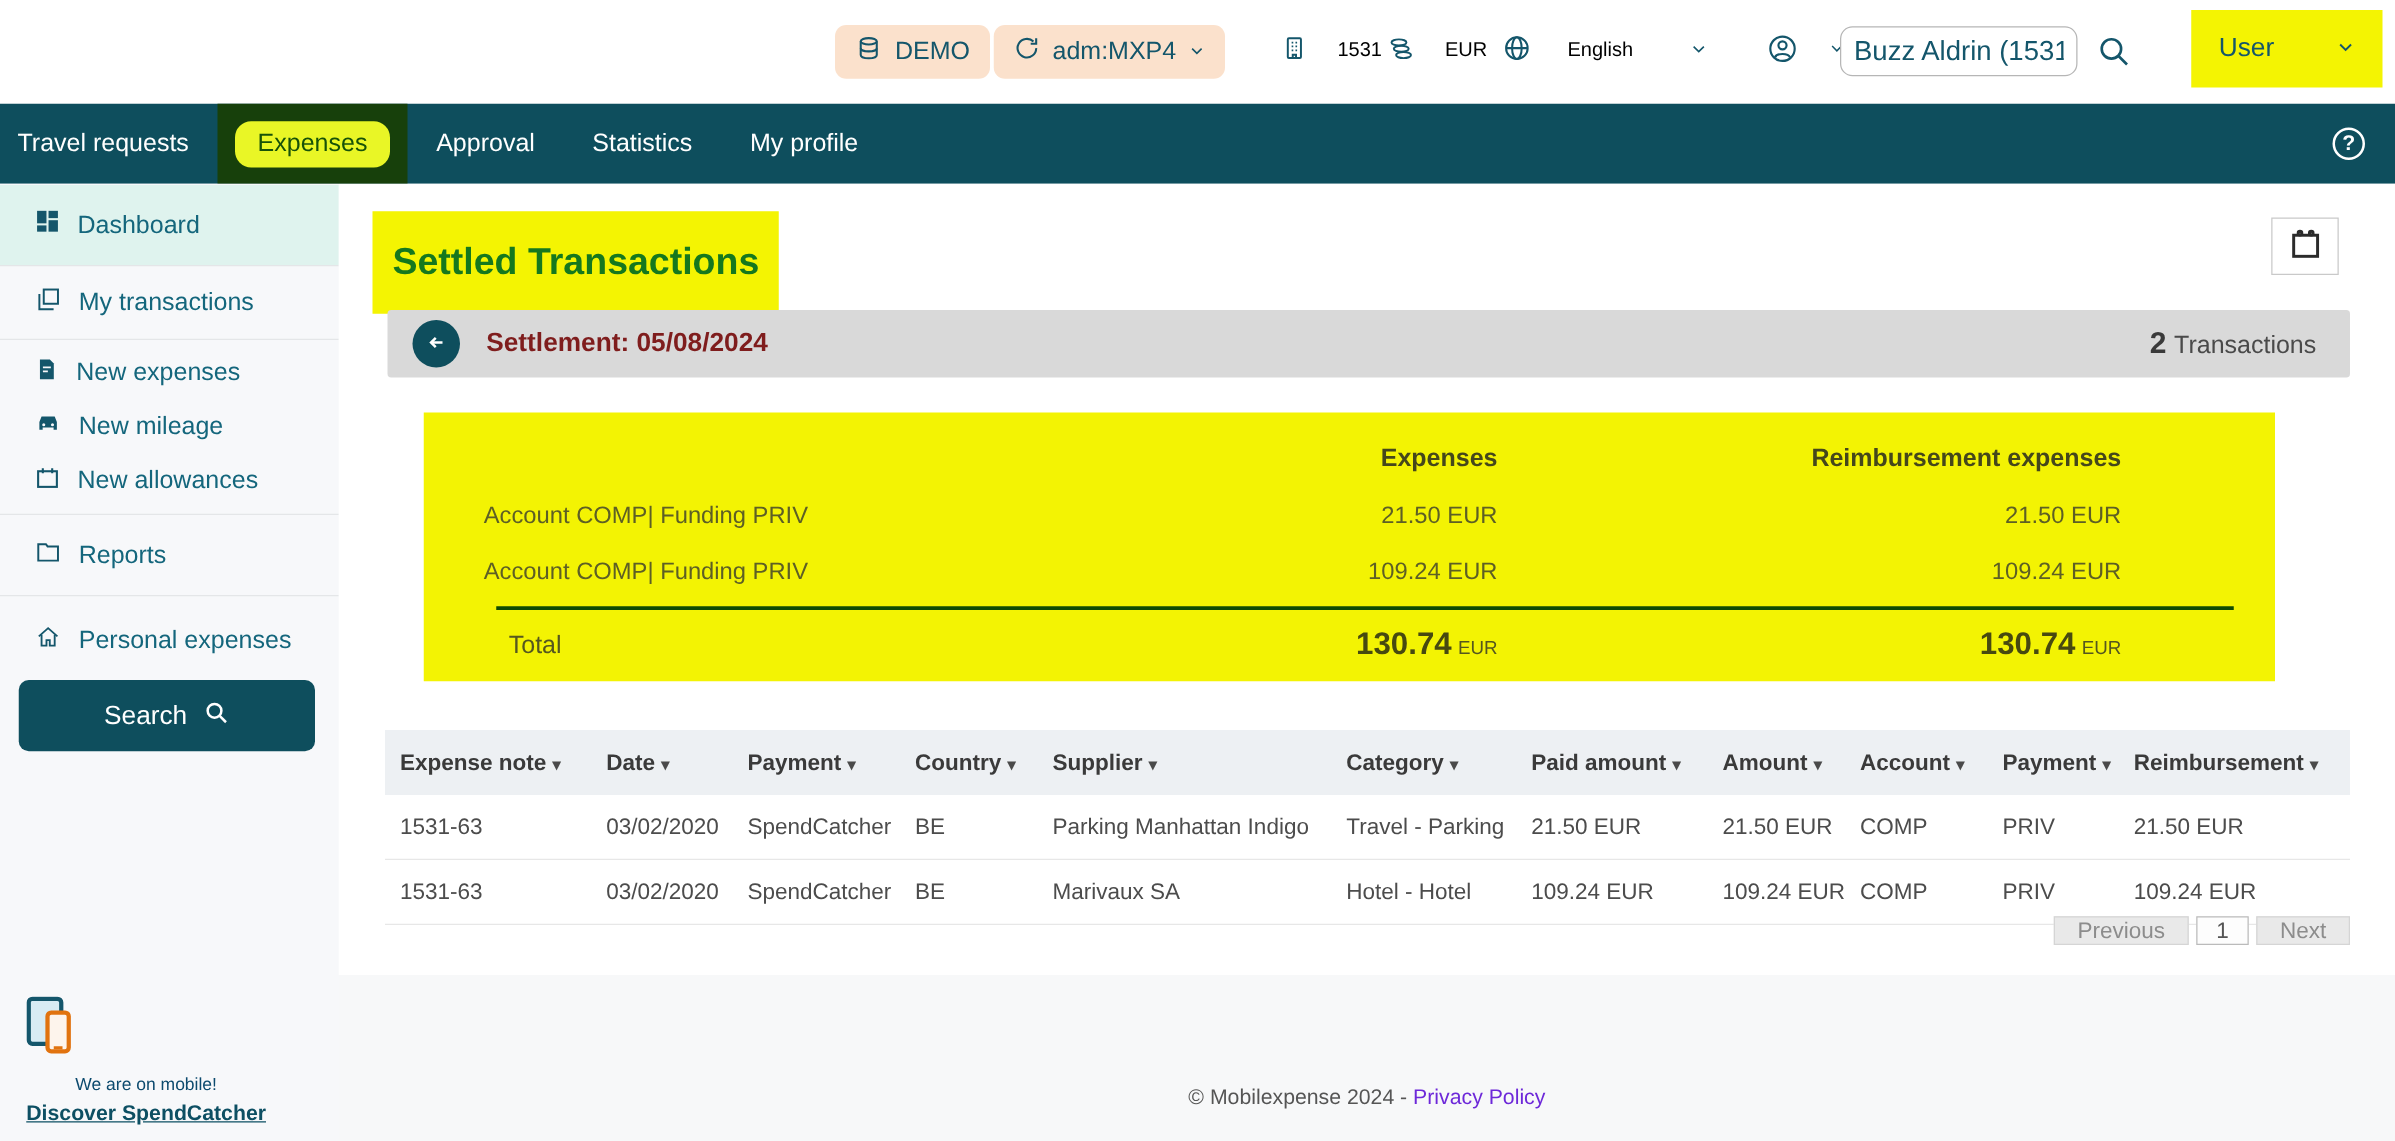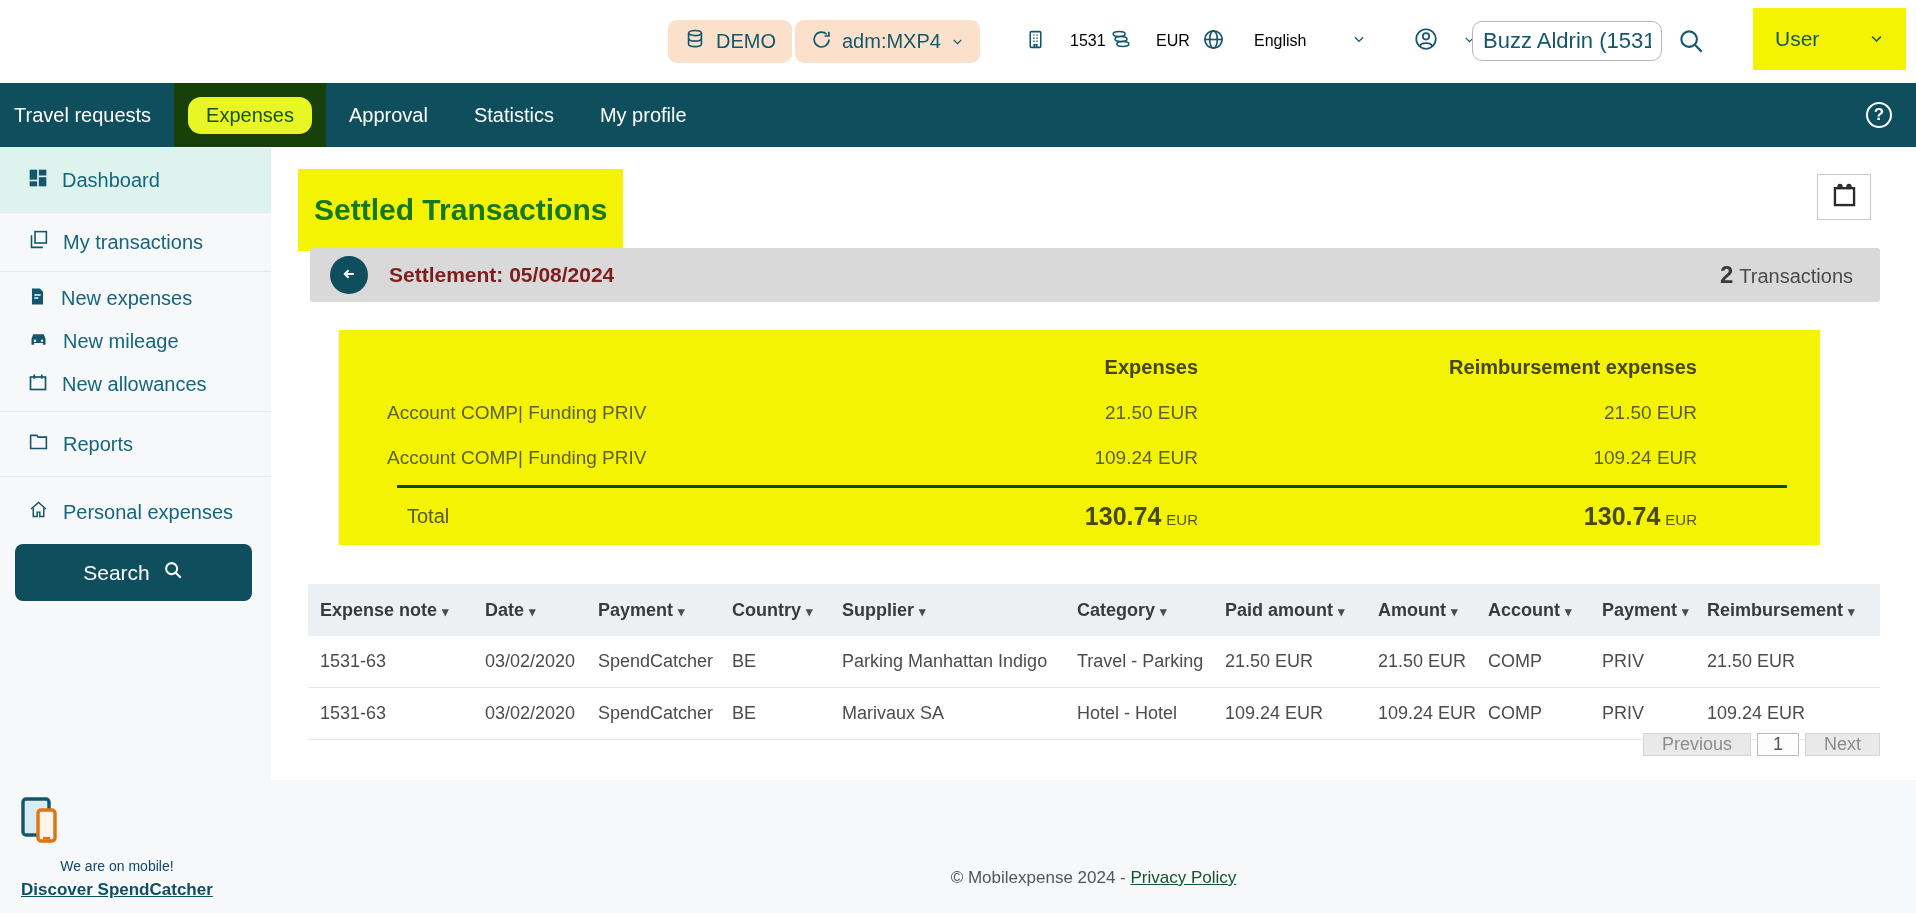--- a/index.html
+++ b/index.html
@@ -90,21 +90,21 @@
   .sort-arrow { font-size:13px; color:#4a4a4a; margin-left:5px; }
   .tx-row { height:52px; background:#ffffff; border-bottom:1px solid #e7e7e7; color:#4c4c4c; font-size:18px; cursor:pointer; }
   .tx-row span { white-space:nowrap; overflow:hidden; }
 
   .pagination { position:absolute; right:36px; top:586px; display:flex; gap:6px; }
   .pg-btn { height:23px; border:1px solid #d5d5d5; background:#e9e9e9; color:#8c8c8c; font-size:18px;
             padding:0 18px; cursor:pointer; font-family:"Liberation Sans",sans-serif; }
   .pg-num { background:#fdfdfd; border:1px solid #bbbbbb; color:#555555; padding:0 15px; }
 
   .footer { position:absolute; left:271px; top:868px; width:1645px; text-align:center; font-size:17px; color:#555555; }
-  .footer a { color:#14532d; text-decoration:underline; cursor:pointer;margin-top:40px; }
+  .footer a { color:#6d28d9; cursor:pointer;margin-top:40px; }
 </style>
 </head>
 <body>
 
 <div class="screen">
 
   <header class="top-header">
 
     <div class="badge" style="left:668px;">
       <span>

